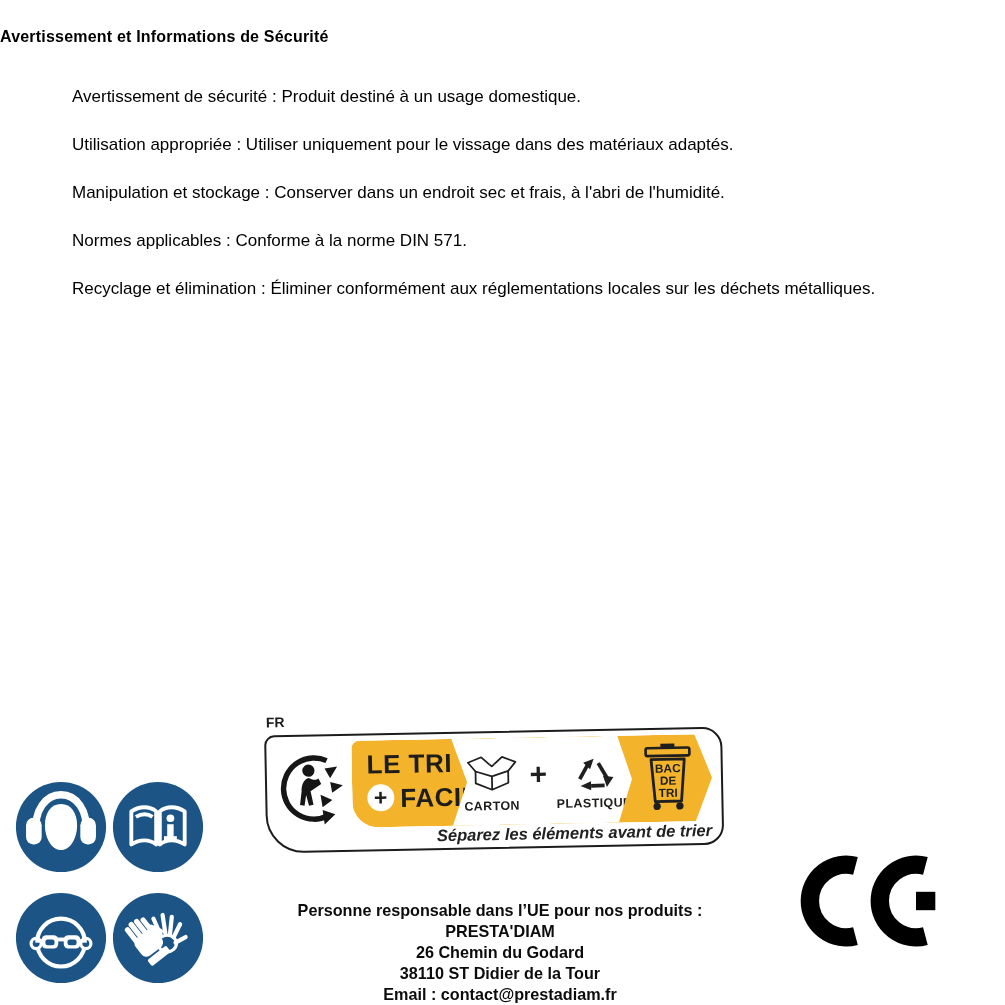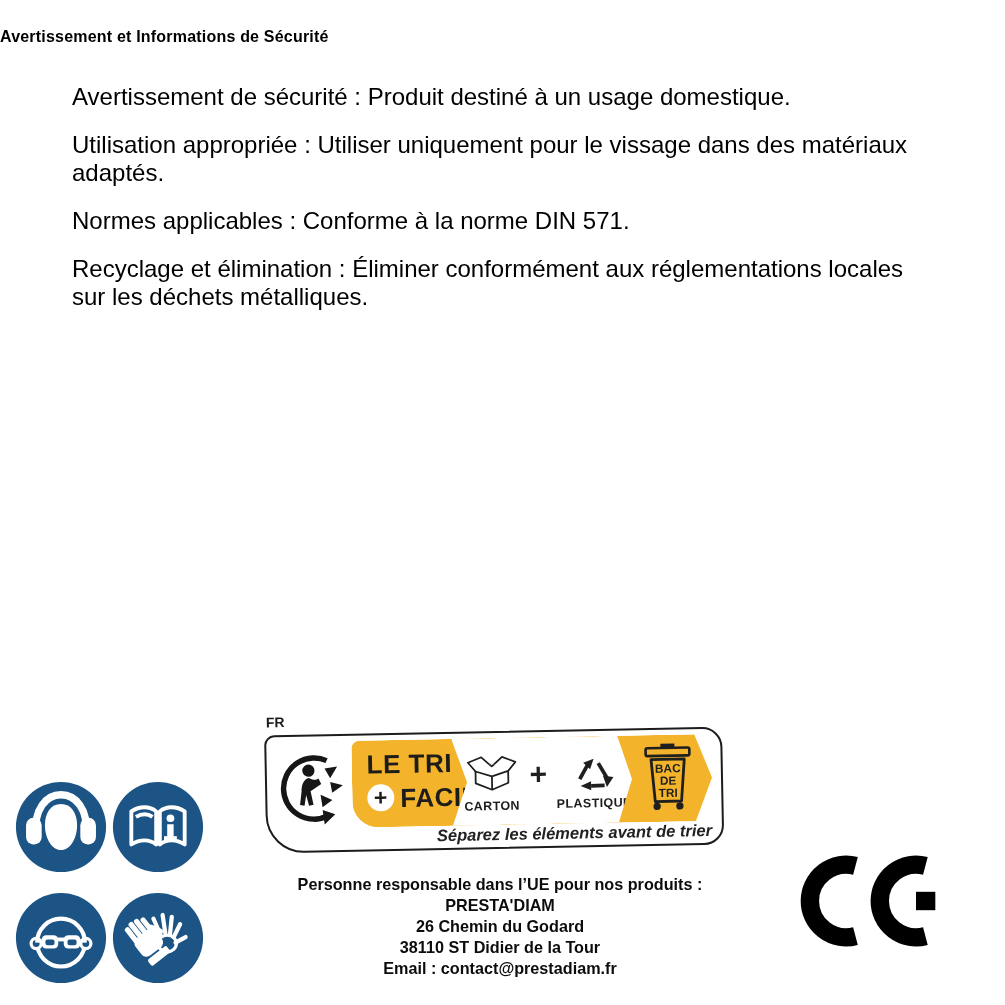--- a/index.html
+++ b/index.html
@@ -5,21 +5,21 @@
   html,body{margin:0;padding:0;}
   body{
     width:1005px;height:1005px;position:relative;background:#ffffff;
     font-family:"Liberation Sans",sans-serif;color:#000;overflow:hidden;
     --blue:#1c5486;--yellow:#f3b32b;--ink:#1f1f1f;
   }
   .page-title{
     position:absolute;top:28px;left:0;width:100%;text-align:left;
     font-size:16px;font-weight:bold;letter-spacing:.2px;
   }
-  .paragraphs{position:absolute;top:83px;left:72px;width:866px;font-size:24px;line-height:28px;}
+  .paragraphs{position:absolute;top:83px;left:72px;width:866px;font-size:17px;line-height:28px;}
   .paragraphs p{margin:0 0 20px 0;}
 
   
   .icon-grid{position:absolute;left:15px;top:781px;display:grid;
     grid-template-columns:92px 92px;grid-auto-rows:92px;column-gap:5px;row-gap:19px;}
   .icon-grid svg{width:92px;height:92px;display:block;}
 
   
   .infotri{position:absolute;left:265px;top:711px;width:458px;transform:rotate(-1.1deg);transform-origin:40% 50%;}
   .fr-label{font-weight:bold;font-size:14px;margin:0 0 5px 2px;color:#1b1b1b;}
@@ -38,33 +38,34 @@
   .white-chevron{position:absolute;left:100px;top:0;width:180px;height:100%;background:#fff;
     clip-path:polygon(0 0,calc(100% - 14px) 0,100% 50%,calc(100% - 14px) 100%,0 100%,15px 50%);
     display:flex;align-items:center;justify-content:center;gap:9px;padding-left:10px;box-sizing:border-box;}
   .material{display:flex;flex-direction:column;align-items:center;}
   .material .mat-label{font-size:12.5px;font-weight:bold;letter-spacing:.4px;color:#1d1d1b;margin-top:2px;}
   .mat-plus{font-size:30px;font-weight:bold;color:var(--ink);margin-top:-14px;}
   .bin-wrap{position:absolute;left:288px;top:7px;}
   .tri-caption{position:absolute;right:10px;bottom:3px;font-style:italic;font-weight:600;
     font-size:16.5px;color:#222;}
 
-  .responsible{position:absolute;left:250px;top:874px;width:500px;text-align:center;
+  .responsible{position:absolute;left:250px;top:900px;width:500px;text-align:center;
     font-weight:bold;font-size:16.2px;line-height:21px;color:#0c0c0c;}
 
   .ce{position:absolute;left:800px;top:855px;}
 </style>
 </head>
 <body style="--blue: #1c5486; --yellow: #f3b32b;">
 
 <div class="page-title">Avertissement et Informations de Sécurité</div>
 
 <div class="paragraphs">
   <p>Avertissement de sécurité : Produit destiné à un usage domestique.</p>
   <p>Utilisation appropriée : Utiliser uniquement pour le vissage dans des matériaux adaptés.</p>
+  <p>Manipulation et stockage : Conserver dans un endroit sec et frais, à l'abri de l'humidité.</p>
   <p>Normes applicables : Conforme à la norme DIN 571.</p>
   <p>Recyclage et élimination : Éliminer conformément aux réglementations locales sur les déchets métalliques.</p>
 </div>
 
 <div class="icon-grid">
   <svg viewBox="0 0 100 100">
     <circle cx="50" cy="50" r="49" fill="#1c5486"></circle>
     <path d="M 23 58 C 20 31 34 15 50 15 C 66 15 80 31 77 58" stroke="#fff" stroke-width="8" fill="none"></path>
     <path d="M 50 25 C 39 25 32.5 35 32.5 48 C 32.5 62 40 75 50 75 C 60 75 67.5 62 67.5 48 C 67.5 35 61 25 50 25 Z" fill="#fff"></path>
     <rect x="12" y="40" width="17" height="29" rx="8" fill="#fff"></rect>

